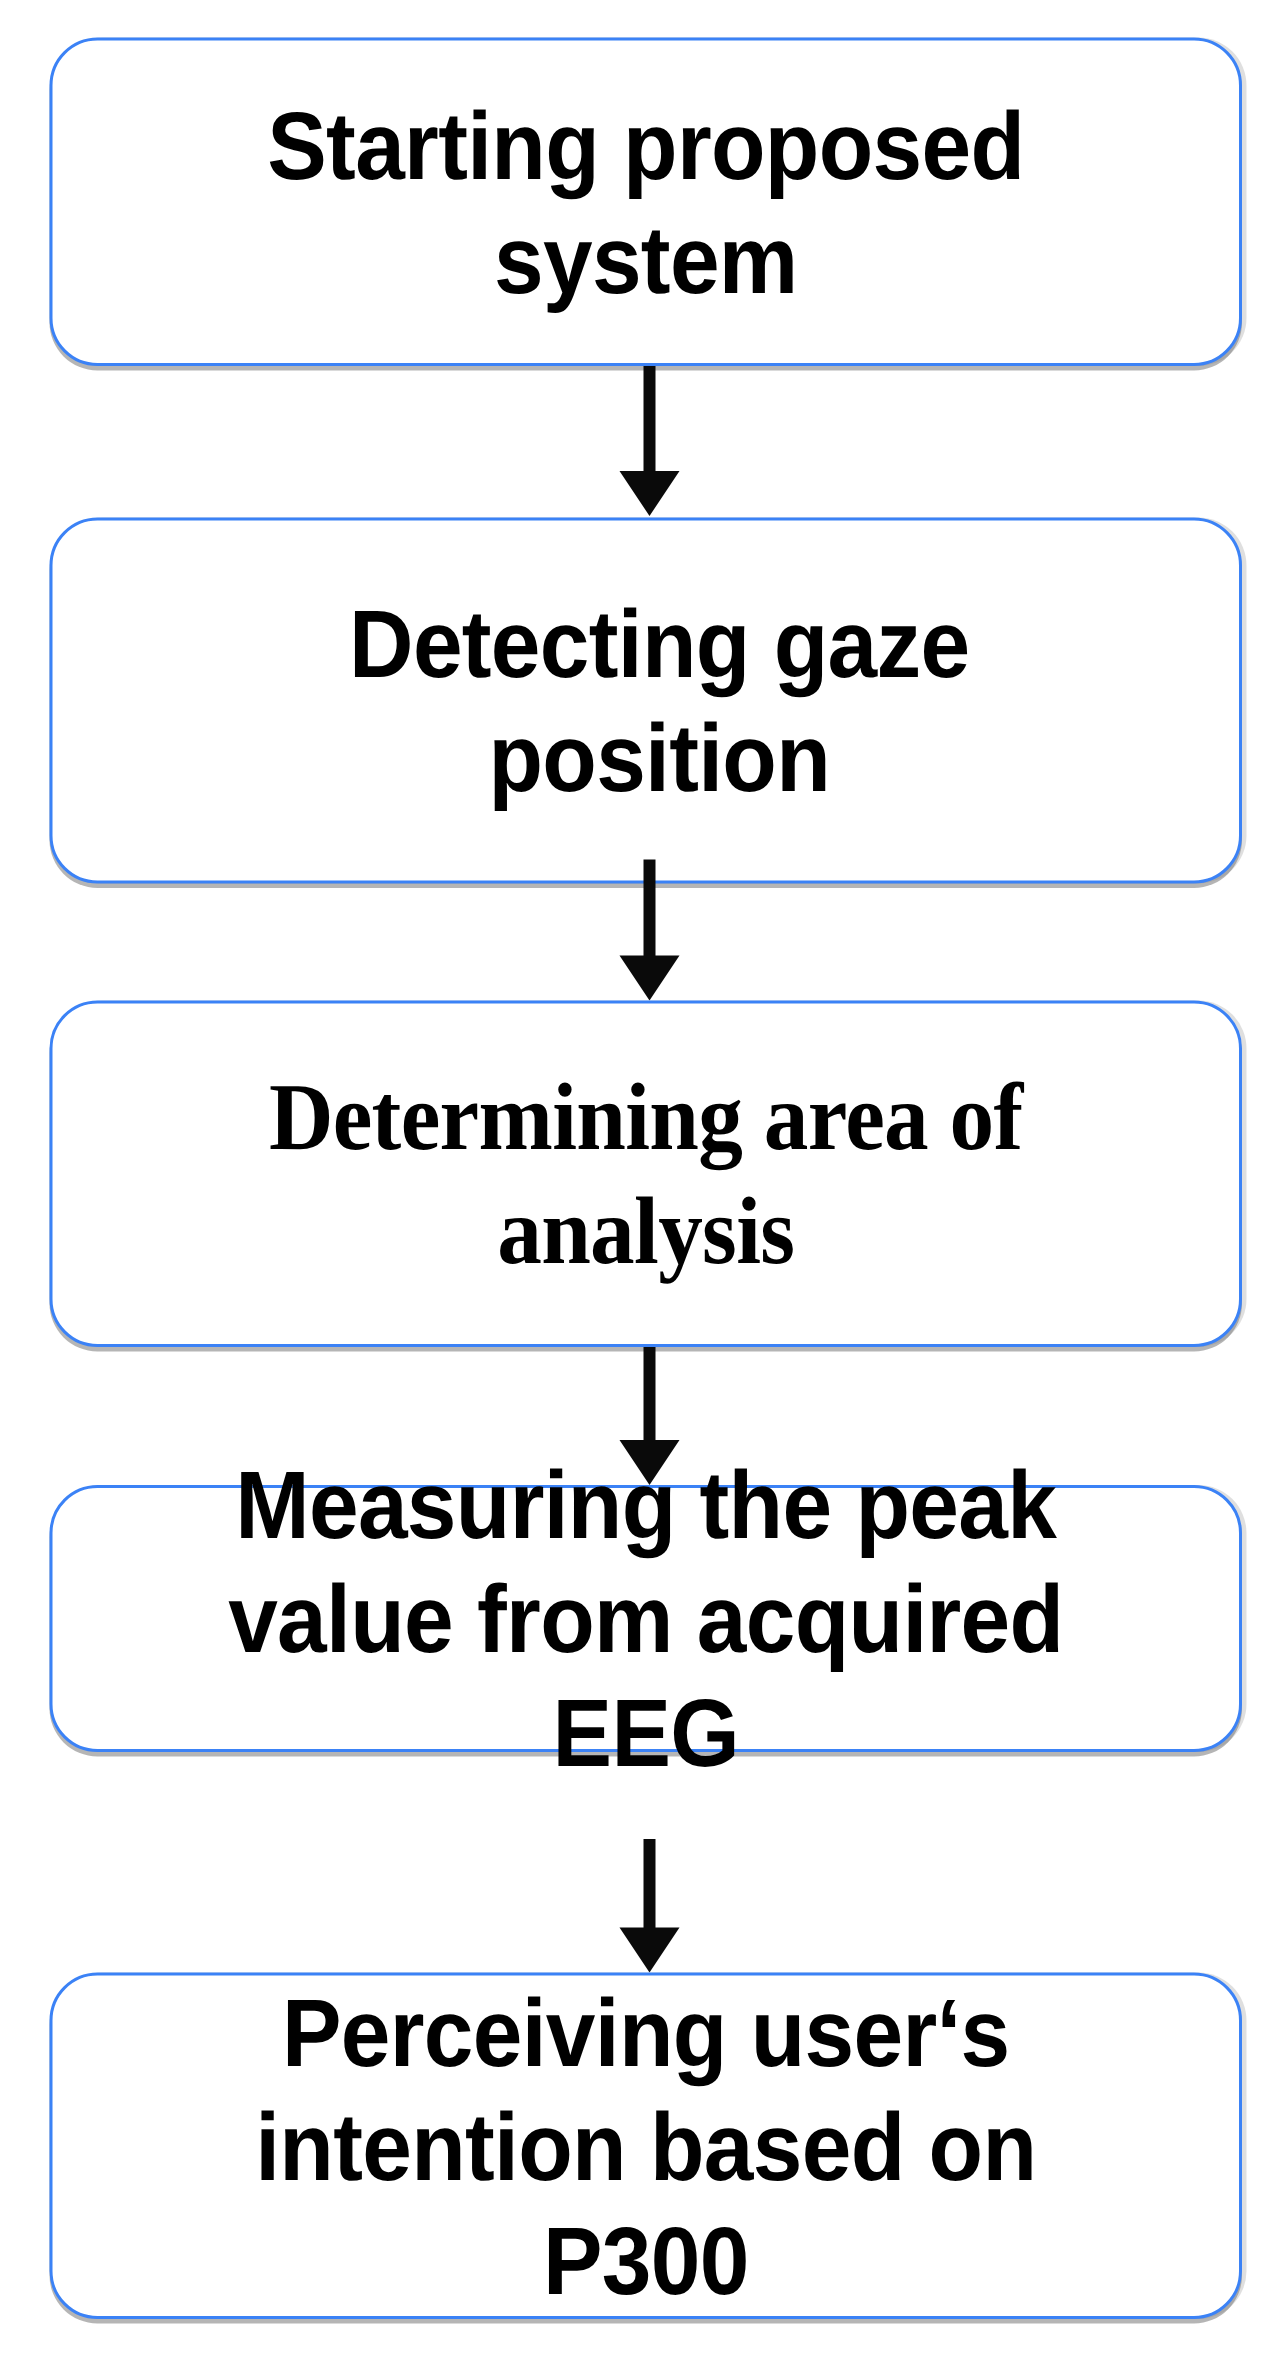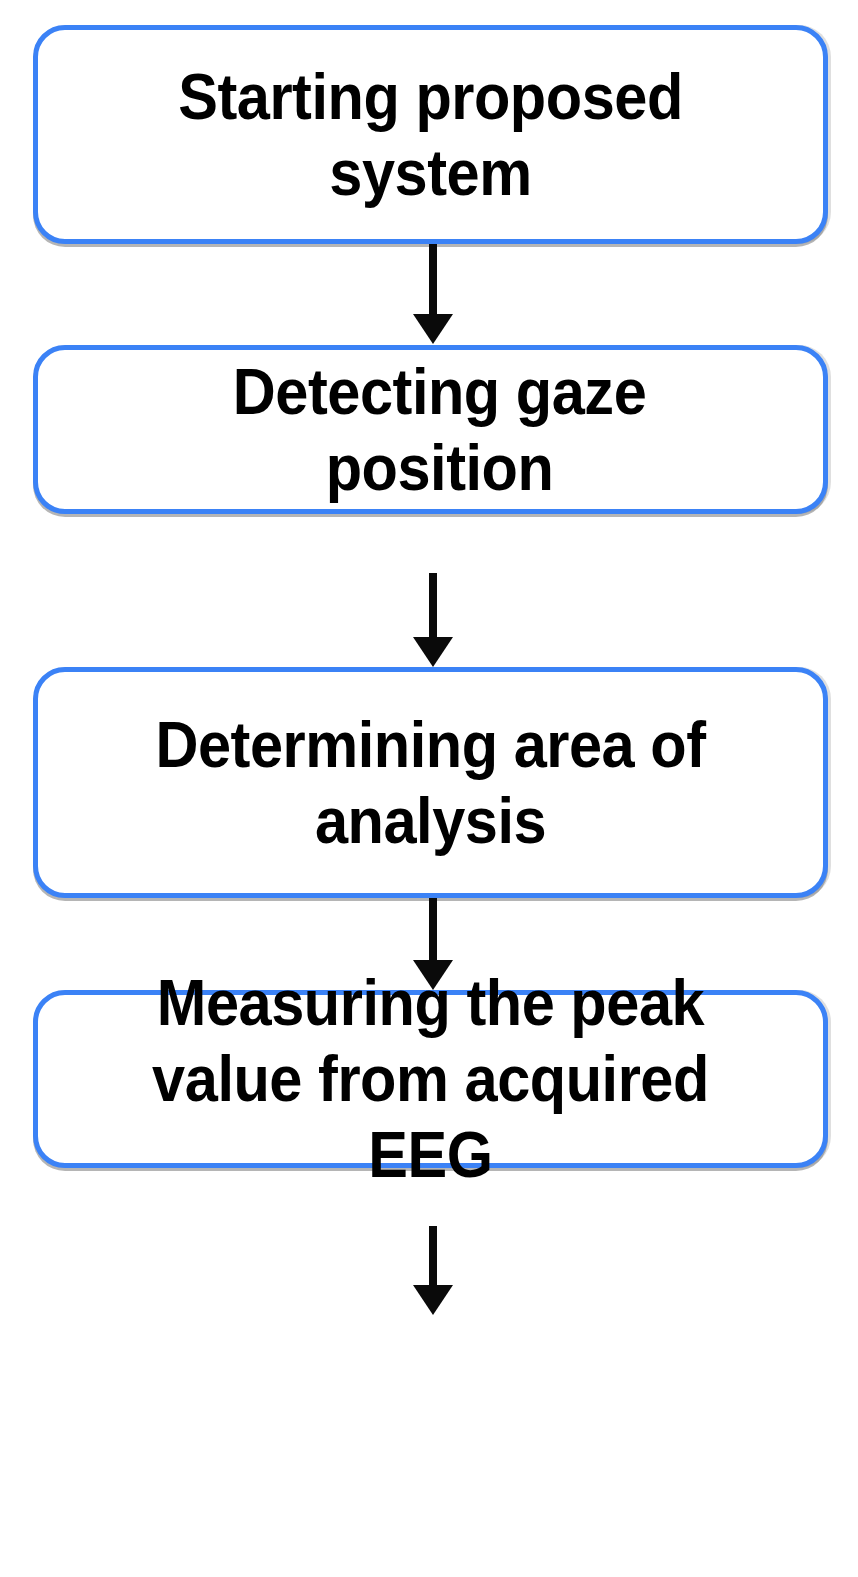--- a/index.html
+++ b/index.html
@@ -18,21 +18,21 @@
     overflow: hidden;
   }
 
   
   .flow-box {
     position: absolute;
     box-sizing: border-box;
     left: 33px;
     width: 795px;
     background: #ffffff;
-    border: 5px solid #3b82f6;
+    border: 2px solid #3b82f6;
     border-radius: 32px;
     display: flex;
     align-items: center;
     justify-content: center;
     box-shadow: 0 3px 0 0 rgba(120,120,120,0.55),
                 3px 0 0 0 rgba(150,150,150,0.30);
   }
   .flow-box-label {
     display: block;
     width: 100%;
@@ -41,22 +41,22 @@
     font-size: 64px;
     line-height: 76px;
     letter-spacing: -0.5px;
     color: #000000;
     white-space: pre-line;
     transform: scaleX(0.93);
     transform-origin: center center;
   }
 
   #box-1 { top: 25px;   height: 219px; }
-  #box-2 { top: 345px;  height: 169px; padding-left: 18px; }
-  #box-3 { top: 667px;  height: 231px; }
+  #box-2 { top: 345px;  height: 244px; padding-left: 18px; }
+  #box-3 { top: 667px;  height: 231px; font-family: Liberation Serif, serif; }
   #box-4 { top: 990px;  height: 178px; }
   #box-5 { top: 1315px; height: 231px; }
 
   
   .arrow {
     position: absolute;
     left: 413px;
     width: 40px;
   }
   .arrow .shaft {
@@ -131,14 +131,19 @@
     <span class="flow-box-label">Measuring the peak
 value from acquired
 EEG</span>
   </div>
 
   <div class="arrow" id="arrow-4">
     <div class="shaft"></div>
     <div class="head"></div>
   </div>
 
+  <div class="flow-box" id="box-5">
+    <span class="flow-box-label">Perceiving user‘s
+intention based on
+P300</span>
+  </div>
 
 </div>
 
 </body></html>

